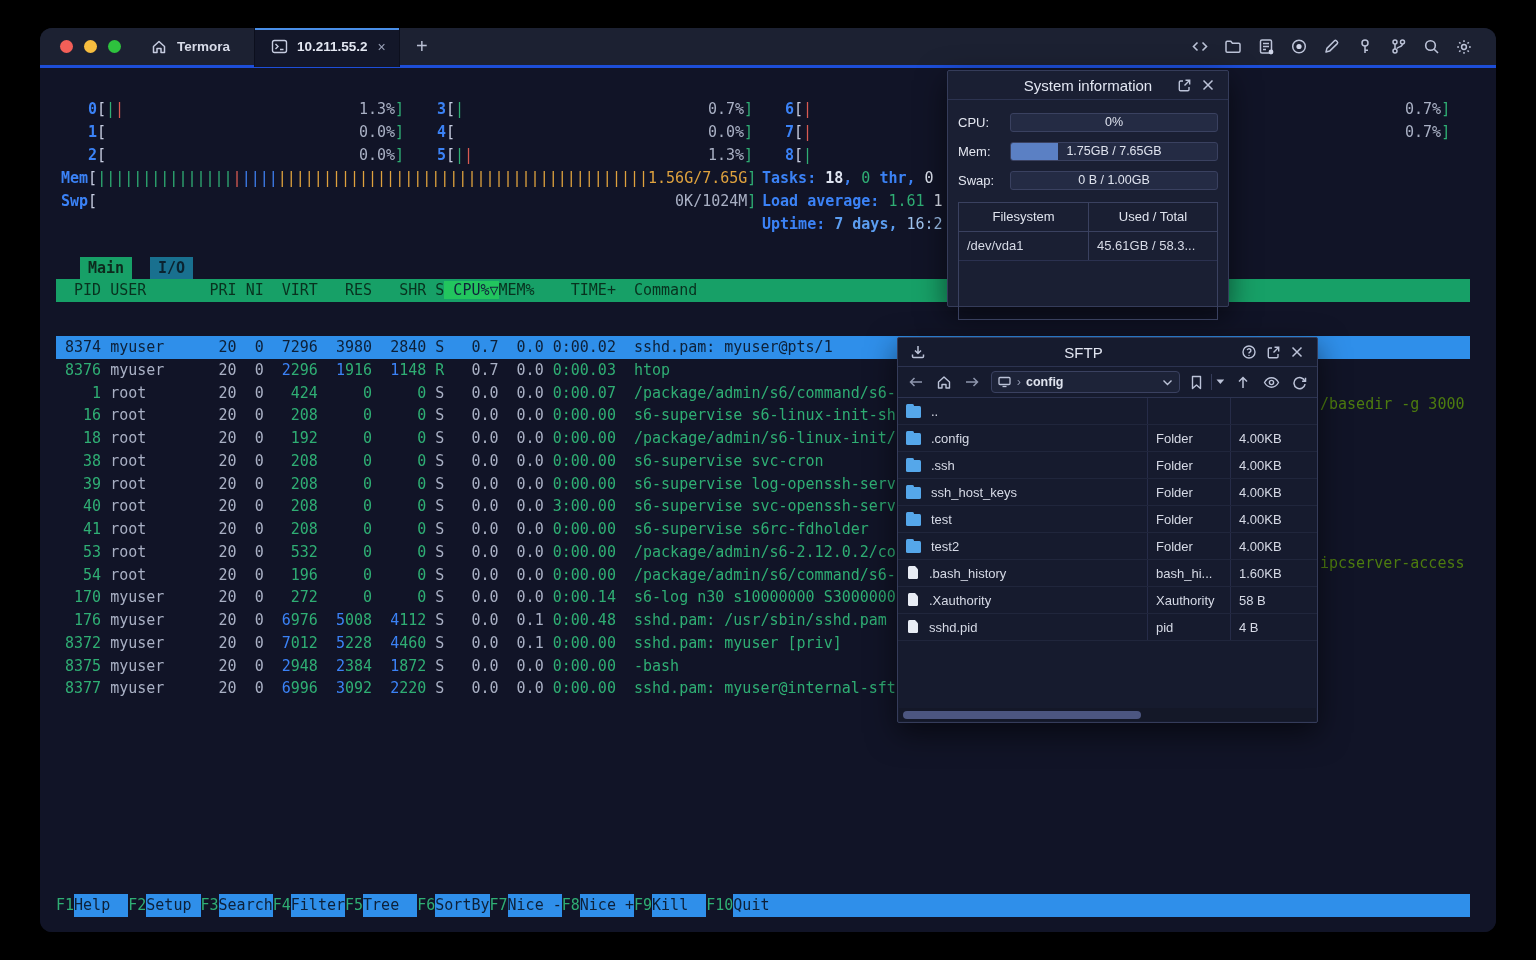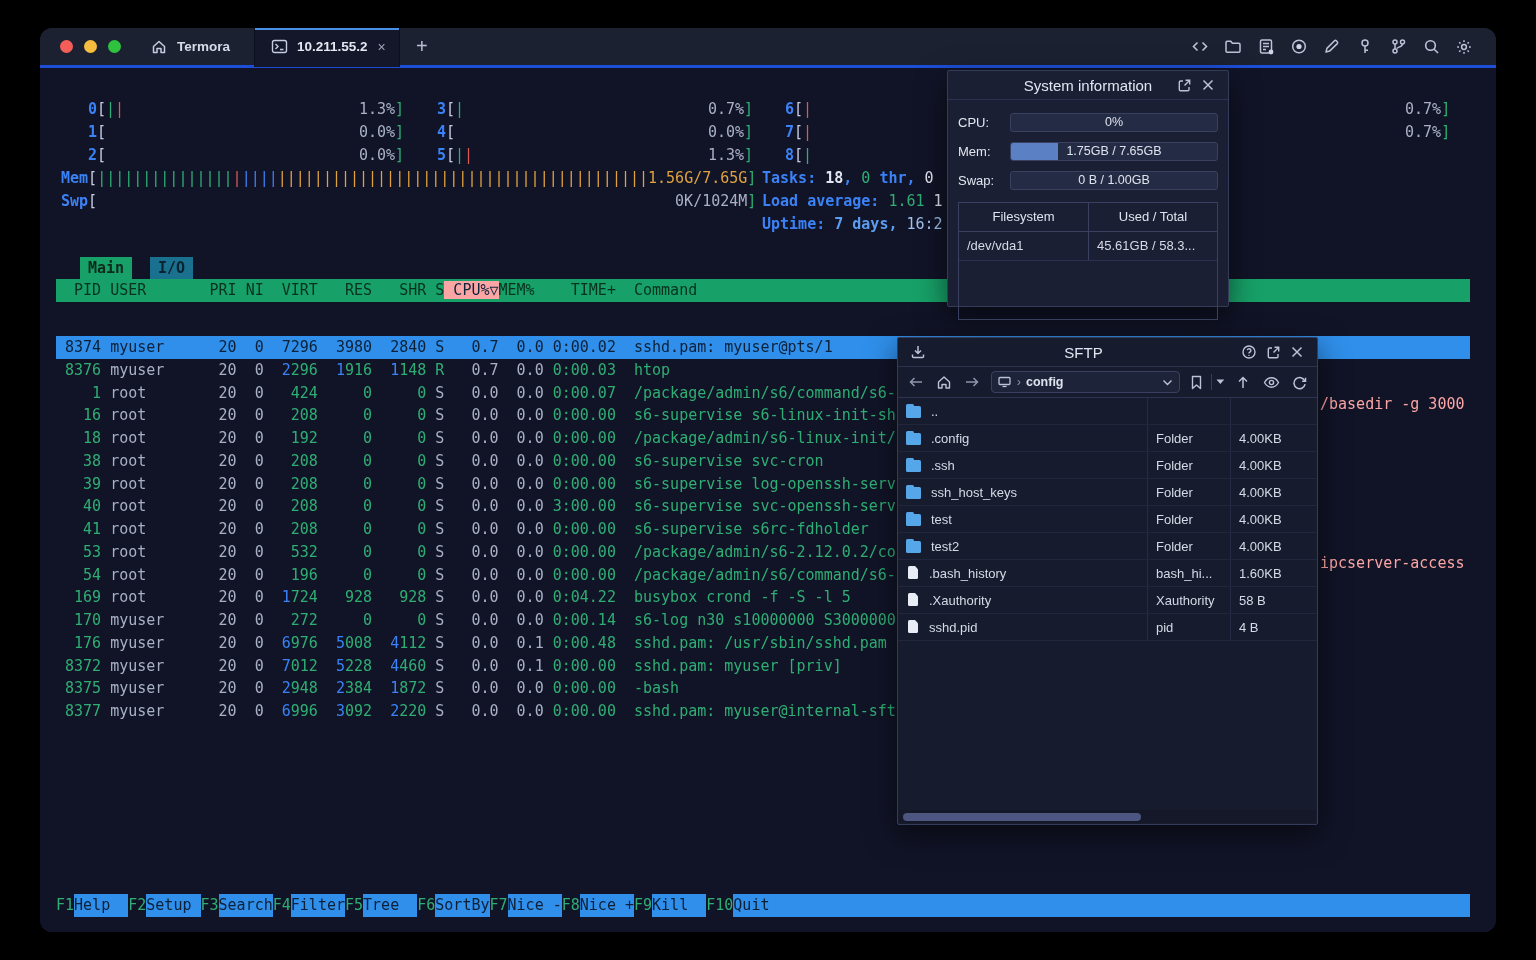--- a/index.html
+++ b/index.html
@@ -49,27 +49,27 @@
   .m-g{color:#2fae74;} .m-r{color:#d95a52;} .m-b{color:#3f7ff0;} .m-o{color:#dfa23e;}
   .brk-o{color:#c6cce0;} .brk-c{color:#2fae74;}
 
   .vtab { position:absolute; top:189px; height:22px; line-height:22px; padding:0 8px;
           color:#0d2a1d; font-weight:bold;margin-left:16px; }
   .vtab-main { left:24px; background:#17a067; }
   .vtab-io   { left:94px; background:#19708f; color:#0b2330; }
 
   .phead { position:absolute; left:16px; top:211px; width:1414px; height:23px;
            line-height:23px; white-space:pre; background:#17a067; color:#08321f; }
-  .phead .sortcol { background:#fca5a5; color:#10243c; }
+  .phead .sortcol { background:#22c55e; color:#10243c; }
 
   .procs { position:absolute; left:16px; top:234px; width:1414px; }
   .prow  { height:22.75px; line-height:22.75px; white-space:pre; }
   .prow.sel { background:#2f8fea;margin-top:34px; }
   .prow.sel span { color:#0d2038 !important; font-weight:normal; }
-  .frag { position:absolute; white-space:pre; height:23px; line-height:23px; color:#fca5a5; }
+  .frag { position:absolute; white-space:pre; height:23px; line-height:23px; color:#4d7c0f; }
 
   .fbar { position:absolute; left:16px; top:826px; width:1414px; height:23px;
           display:flex; line-height:23px; white-space:pre; }
   .fk-key { color:#2fae74; }
   .fk-label { background:#2f8fea; color:#0d2038; }
   .fk-fill { flex:1; background:#2f8fea; }
 
   
   .panel { position:absolute; background:#1a1f33; border:1px solid #353c5a;
            border-radius:2px; box-shadow:0 10px 30px rgba(0,0,0,.55);
@@ -93,21 +93,21 @@
   .si-table { margin-top:7px; border:1px solid #3a4160; height:118px; }
   .si-thead, .si-trow { display:flex; }
   .si-thead > div { height:28px; line-height:28px; text-align:center; color:#dfe3ee; }
   .si-trow > div { height:28px; line-height:28px; padding:0 8px; color:#d6dae6; }
   .si-c1 { width:130px; border-right:1px solid #3a4160; }
   .si-c2 { flex:1; }
   .si-thead { border-bottom:1px solid #3a4160; }
   .si-trow { border-bottom:1px solid #2b3150; }
 
   
-  .sftp { left:857px; top:309px; width:421px; height:488px; background:#161b2e;
+  .sftp { left:857px; top:309px; width:421px; height:386px; background:#161b2e;
           display:flex; flex-direction:column; }
   .sftp-toolbar { display:flex; align-items:center; height:31px; padding:0 8px; gap:9px;
                   border-bottom:1px solid #2c3350; }
   .crumb { display:flex; align-items:center; gap:5px; width:196px; height:22px;
            background:#1d2338; border:1px solid #3a4160; border-radius:4px;
            padding:0 6px; color:#dfe3ee; font-size:12.5px; }
   .crumb .spacer { flex:1; }
   .vdiv { width:1px; height:16px; background:#353c5a; }
   .sftp-table { flex:1; display:flex; flex-direction:column; overflow:hidden; }
   .f-head { display:flex; height:28px; line-height:28px; background:#1b2036;
@@ -256,21 +256,20 @@
         <div class="prow"><span class="c-green"> 8376</span><span class="c-gray"> myuser      20  0</span>  <span class="c-blue-n">2</span><span class="c-green">296</span>  <span class="c-blue-n">1</span><span class="c-green">916</span>  <span class="c-blue-n">1</span><span class="c-green">148</span> <span class="c-green">R</span><span class="c-gray">   0.7  0.0</span><span class="c-green"> 0:00.03  htop</span></div>
         <div class="prow"><span class="c-green">    1</span><span class="c-gray"> root        20  0</span><span class="c-green">   424</span><span class="c-green">     0</span><span class="c-green">     0</span> <span class="c-gray">S</span><span class="c-gray">   0.0  0.0</span><span class="c-green"> 0:00.07  /package/admin/s6/command/s6-</span></div>
         <div class="prow"><span class="c-green">   16</span><span class="c-gray"> root        20  0</span><span class="c-green">   208</span><span class="c-green">     0</span><span class="c-green">     0</span> <span class="c-gray">S</span><span class="c-gray">   0.0  0.0</span><span class="c-green"> 0:00.00  s6-supervise s6-linux-init-sh</span></div>
         <div class="prow"><span class="c-green">   18</span><span class="c-gray"> root        20  0</span><span class="c-green">   192</span><span class="c-green">     0</span><span class="c-green">     0</span> <span class="c-gray">S</span><span class="c-gray">   0.0  0.0</span><span class="c-green"> 0:00.00  /package/admin/s6-linux-init/</span></div>
         <div class="prow"><span class="c-green">   38</span><span class="c-gray"> root        20  0</span><span class="c-green">   208</span><span class="c-green">     0</span><span class="c-green">     0</span> <span class="c-gray">S</span><span class="c-gray">   0.0  0.0</span><span class="c-green"> 0:00.00  s6-supervise svc-cron</span></div>
         <div class="prow"><span class="c-green">   39</span><span class="c-gray"> root        20  0</span><span class="c-green">   208</span><span class="c-green">     0</span><span class="c-green">     0</span> <span class="c-gray">S</span><span class="c-gray">   0.0  0.0</span><span class="c-green"> 0:00.00  s6-supervise log-openssh-serv</span></div>
         <div class="prow"><span class="c-green">   40</span><span class="c-gray"> root        20  0</span><span class="c-green">   208</span><span class="c-green">     0</span><span class="c-green">     0</span> <span class="c-gray">S</span><span class="c-gray">   0.0  0.0</span><span class="c-green"> 3:00.00  s6-supervise svc-openssh-serv</span></div>
         <div class="prow"><span class="c-green">   41</span><span class="c-gray"> root        20  0</span><span class="c-green">   208</span><span class="c-green">     0</span><span class="c-green">     0</span> <span class="c-gray">S</span><span class="c-gray">   0.0  0.0</span><span class="c-green"> 0:00.00  s6-supervise s6rc-fdholder</span></div>
         <div class="prow"><span class="c-green">   53</span><span class="c-gray"> root        20  0</span><span class="c-green">   532</span><span class="c-green">     0</span><span class="c-green">     0</span> <span class="c-gray">S</span><span class="c-gray">   0.0  0.0</span><span class="c-green"> 0:00.00  /package/admin/s6-2.12.0.2/co</span></div>
         <div class="prow"><span class="c-green">   54</span><span class="c-gray"> root        20  0</span><span class="c-green">   196</span><span class="c-green">     0</span><span class="c-green">     0</span> <span class="c-gray">S</span><span class="c-gray">   0.0  0.0</span><span class="c-green"> 0:00.00  /package/admin/s6/command/s6-</span></div>
-        <div class="prow"><span class="c-green">  169</span><span class="c-gray"> root        20  0</span>  <span class="c-blue-n">1</span><span class="c-green">724</span><span class="c-green">   928</span><span class="c-green">   928</span> <span class="c-gray">S</span><span class="c-gray">   0.0  0.0</span><span class="c-green"> 0:04.22  busybox crond -f -S -l 5</span></div>
         <div class="prow"><span class="c-green">  170</span><span class="c-gray"> myuser      20  0</span><span class="c-green">   272</span><span class="c-green">     0</span><span class="c-green">     0</span> <span class="c-gray">S</span><span class="c-gray">   0.0  0.0</span><span class="c-green"> 0:00.14  s6-log n30 s10000000 S3000000</span></div>
         <div class="prow"><span class="c-green">  176</span><span class="c-gray"> myuser      20  0</span>  <span class="c-blue-n">6</span><span class="c-green">976</span>  <span class="c-blue-n">5</span><span class="c-green">008</span>  <span class="c-blue-n">4</span><span class="c-green">112</span> <span class="c-gray">S</span><span class="c-gray">   0.0  0.1</span><span class="c-green"> 0:00.48  sshd.pam: /usr/sbin/sshd.pam </span></div>
         <div class="prow"><span class="c-green"> 8372</span><span class="c-gray"> myuser      20  0</span>  <span class="c-blue-n">7</span><span class="c-green">012</span>  <span class="c-blue-n">5</span><span class="c-green">228</span>  <span class="c-blue-n">4</span><span class="c-green">460</span> <span class="c-gray">S</span><span class="c-gray">   0.0  0.1</span><span class="c-green"> 0:00.00  sshd.pam: myuser [priv]</span></div>
         <div class="prow"><span class="c-green"> 8375</span><span class="c-gray"> myuser      20  0</span>  <span class="c-blue-n">2</span><span class="c-green">948</span>  <span class="c-blue-n">2</span><span class="c-green">384</span>  <span class="c-blue-n">1</span><span class="c-green">872</span> <span class="c-gray">S</span><span class="c-gray">   0.0  0.0</span><span class="c-green"> 0:00.00  -bash</span></div>
         <div class="prow"><span class="c-green"> 8377</span><span class="c-gray"> myuser      20  0</span>  <span class="c-blue-n">6</span><span class="c-green">996</span>  <span class="c-blue-n">3</span><span class="c-green">092</span>  <span class="c-blue-n">2</span><span class="c-green">220</span> <span class="c-gray">S</span><span class="c-gray">   0.0  0.0</span><span class="c-green"> 0:00.00  sshd.pam: myuser@internal-sft</span></div>
       </div>
     <div id="frags">
         <div class="frag" style="left:1280px;top:325px">/basedir -g 3000</div>
         <div class="frag" style="left:1280px;top:484.25px">ipcserver-access</div>
       </div>

